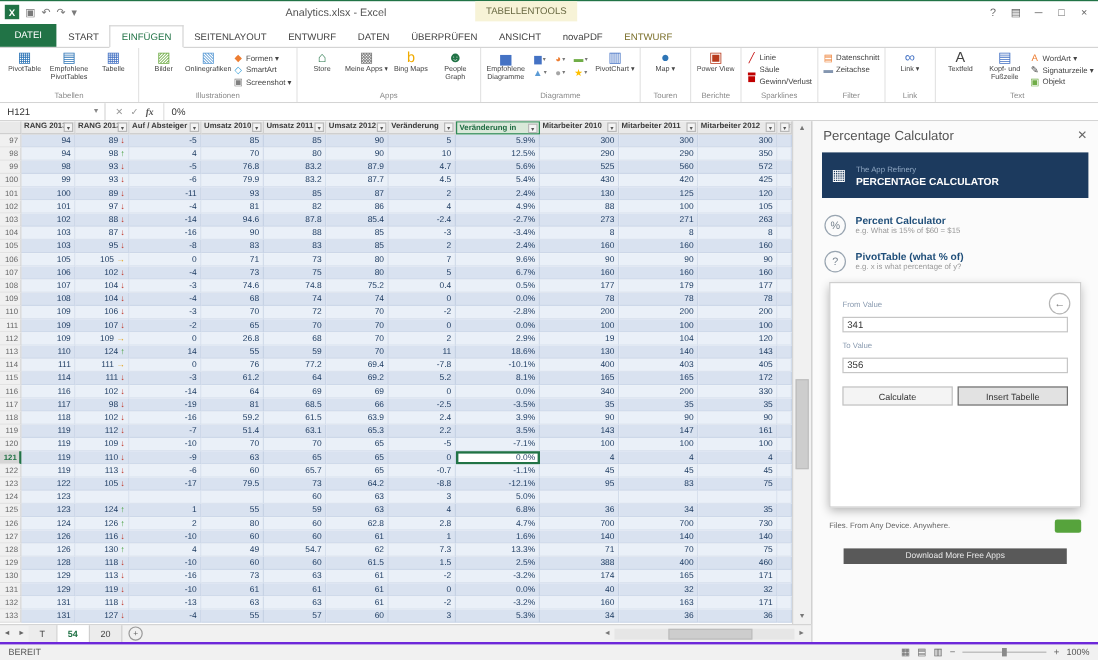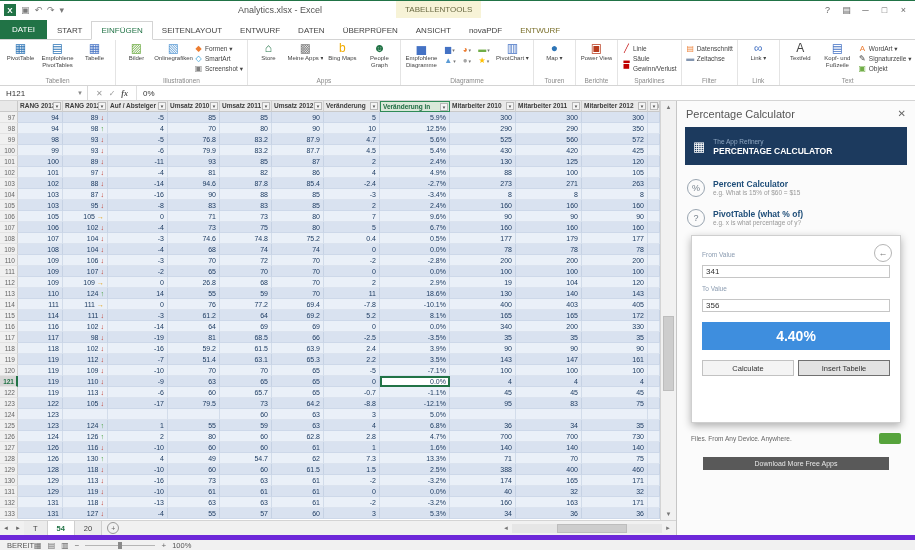--- a/index.html
+++ b/index.html
@@ -119,21 +119,21 @@
   .stab{height:100%;display:flex;align-items:center;padding:0 9px;font-size:7.5px;color:#444;
         border-right:1px solid #cfcfcf;background:#ececec}
   .stab.active{background:#fff;color:#217346;font-weight:bold}
   .addsheet{width:10px;height:10px;border:1px solid #999;border-radius:50%;font-size:7px;color:#666;
             display:flex;align-items:center;justify-content:center;margin-left:5px}
   .hscroll{margin-left:auto;display:flex;align-items:center;height:100%;padding-right:2px}
   .hsarrow{font-size:6px;color:#777;padding:0 3px}
   .hstrack{width:150px;height:9px;background:#e6e6e6;position:relative}
   .hsthumb{position:absolute;left:45px;width:70px;top:0;height:9px;background:#cdcdcd;border:1px solid #bdbdbd;box-sizing:border-box}
   .statusbar{position:absolute;left:0;top:535px;width:915px;height:15px;background:#f1f1f1;
-             border-top:5px solid #6d28d9;display:flex;align-items:center;
+             border-top:2px solid #6d28d9;display:flex;align-items:center;justify-content:space-between;
              box-sizing:border-box;padding:0 7px}
   .sready{font-size:7.5px;color:#555}
   .sright{display:flex;align-items:center;gap:6px}
   .vicon{font-size:8px;color:#666}
   .zbtn{font-size:8px;color:#666}
   .zoomtrack{width:70px;height:1px;background:#b5b5b5;position:relative}
   .zoomthumb{position:absolute;left:33px;top:-3px;width:4px;height:7px;background:#8a8a8a}
   .zoomtext{font-size:7.5px;color:#555}
 </style>
 </head>
@@ -1911,21 +1911,20 @@
       </div>
     </div>
   <div class="card">
     <div class="back">
         <span>←</span>
       </div>
     <div class="flabel">From Value</div>
     <input class="finput" value="341" style="">
     <div class="flabel">To Value</div>
     <input class="finput" value="356" style="">
-    <div class="result">4.40%</div>
     <div class="btnrow">
       <div class="cbtn calc">Calculate</div>
       <div class="cbtn insert">Insert Tabelle</div>
     </div>
   </div>
   <div class="promo">
     <div class="ptext">Files. From Any Device. Anywhere.</div>
     <div class="pbadge"></div>
   </div>
   <div class="dlbtn">Download More Free Apps</div>

